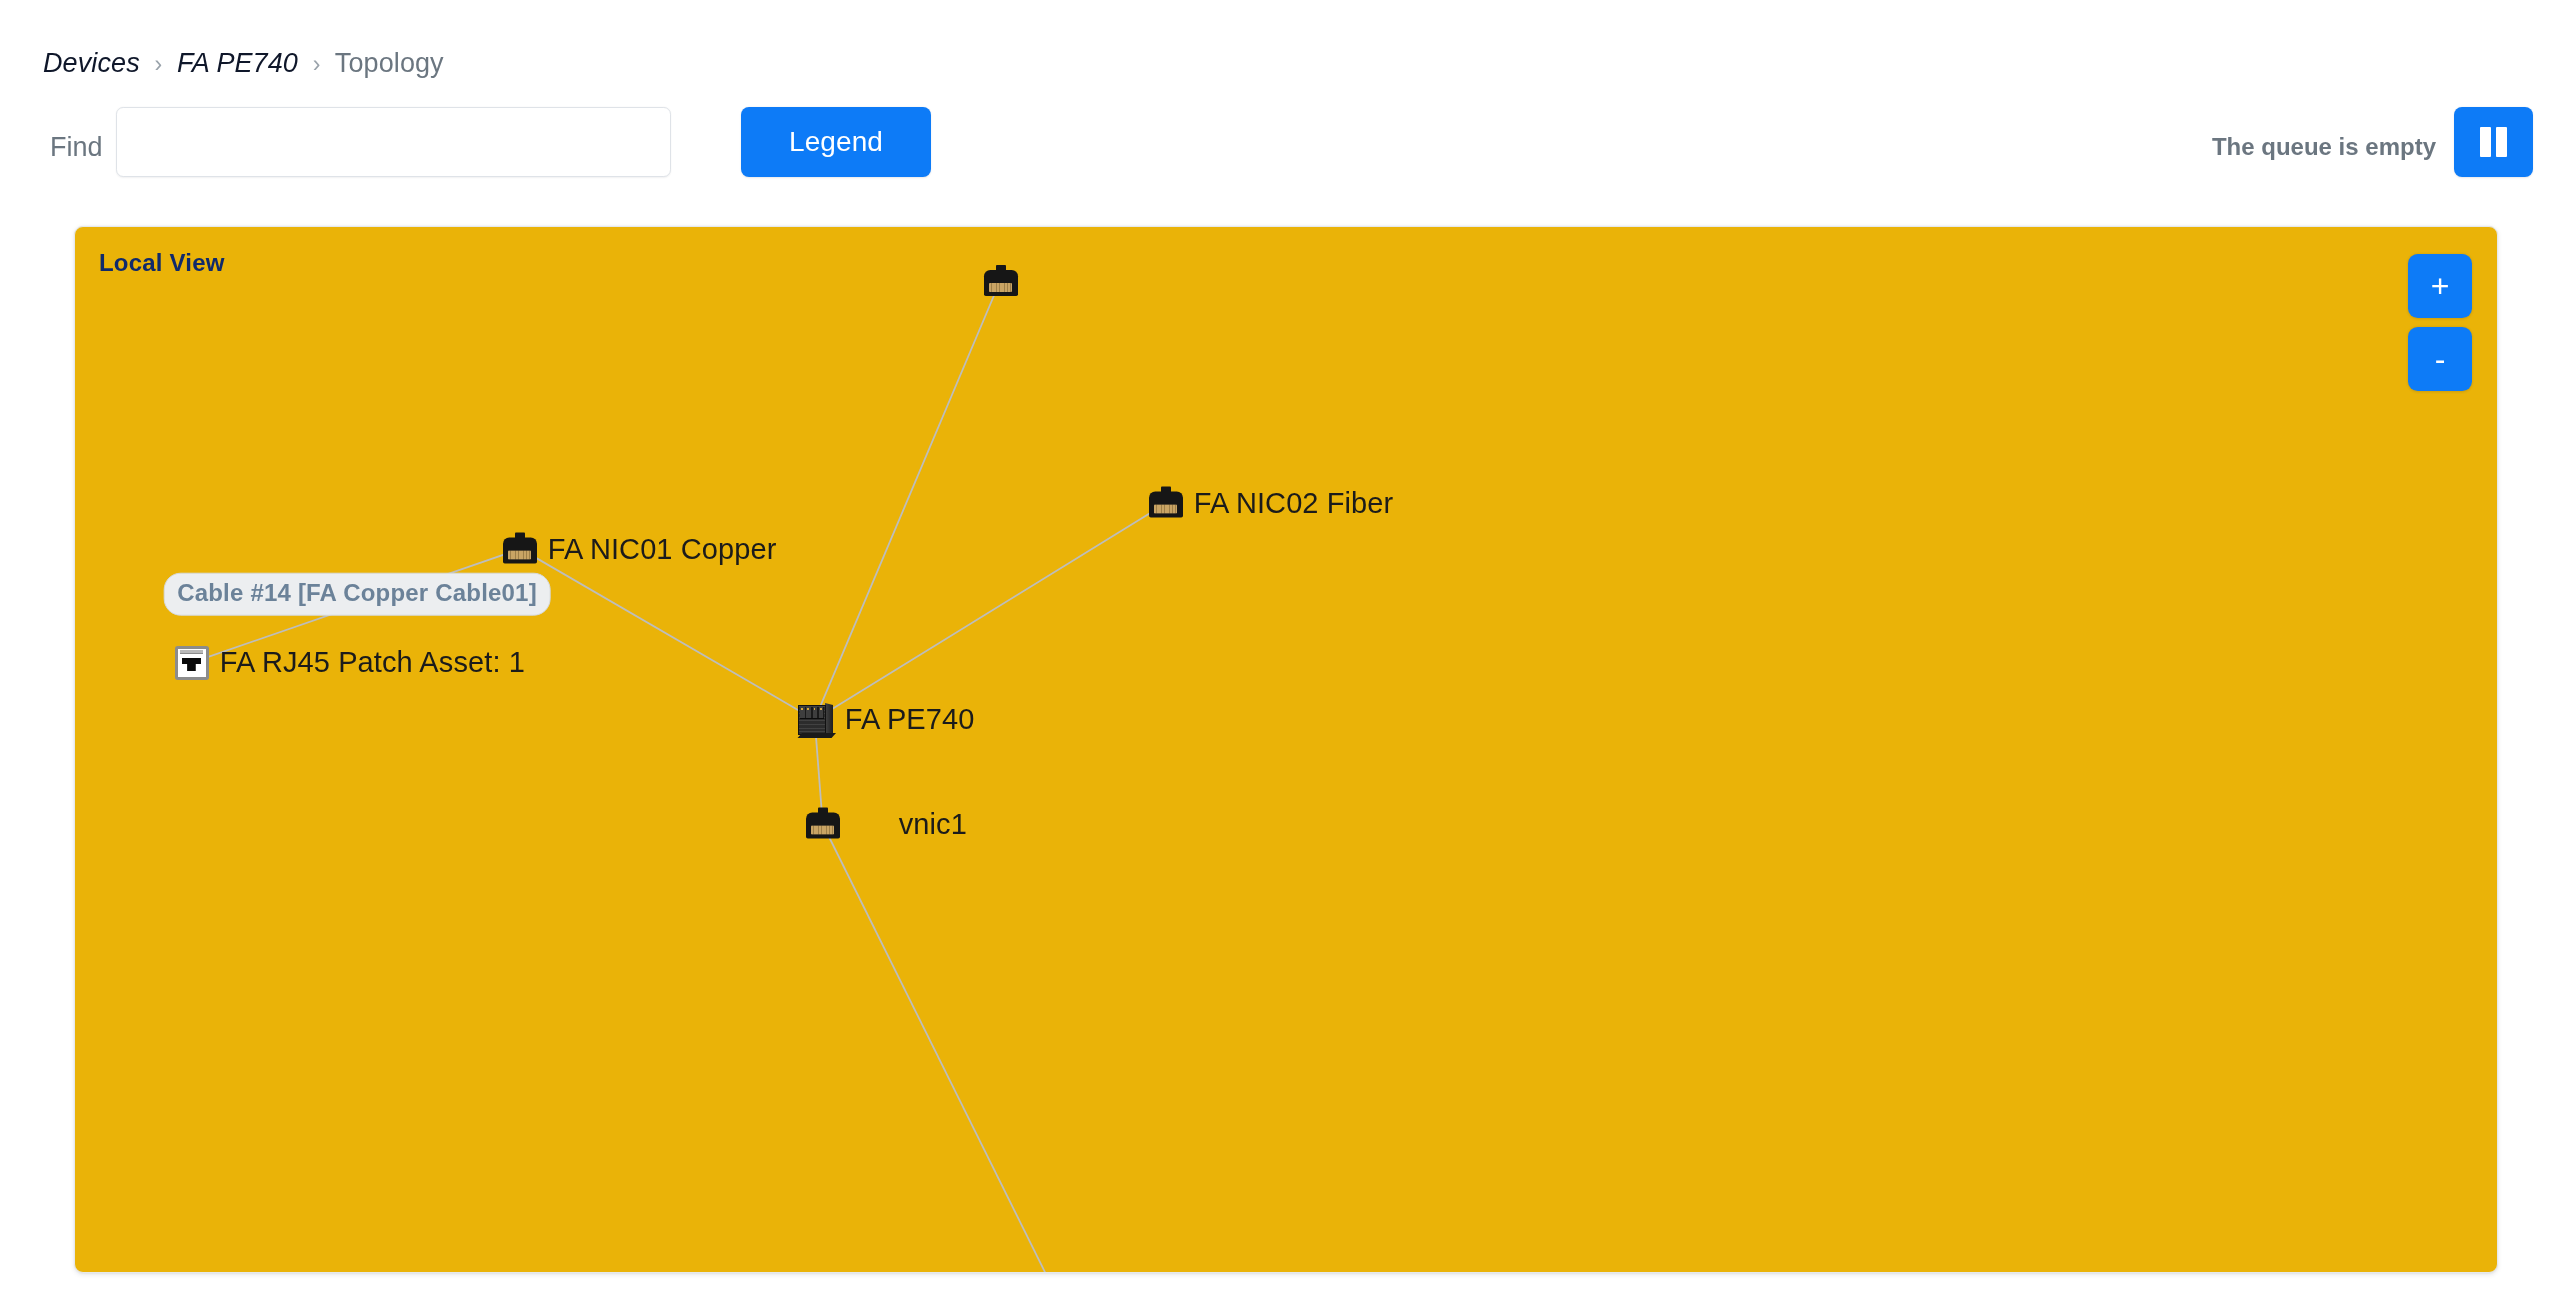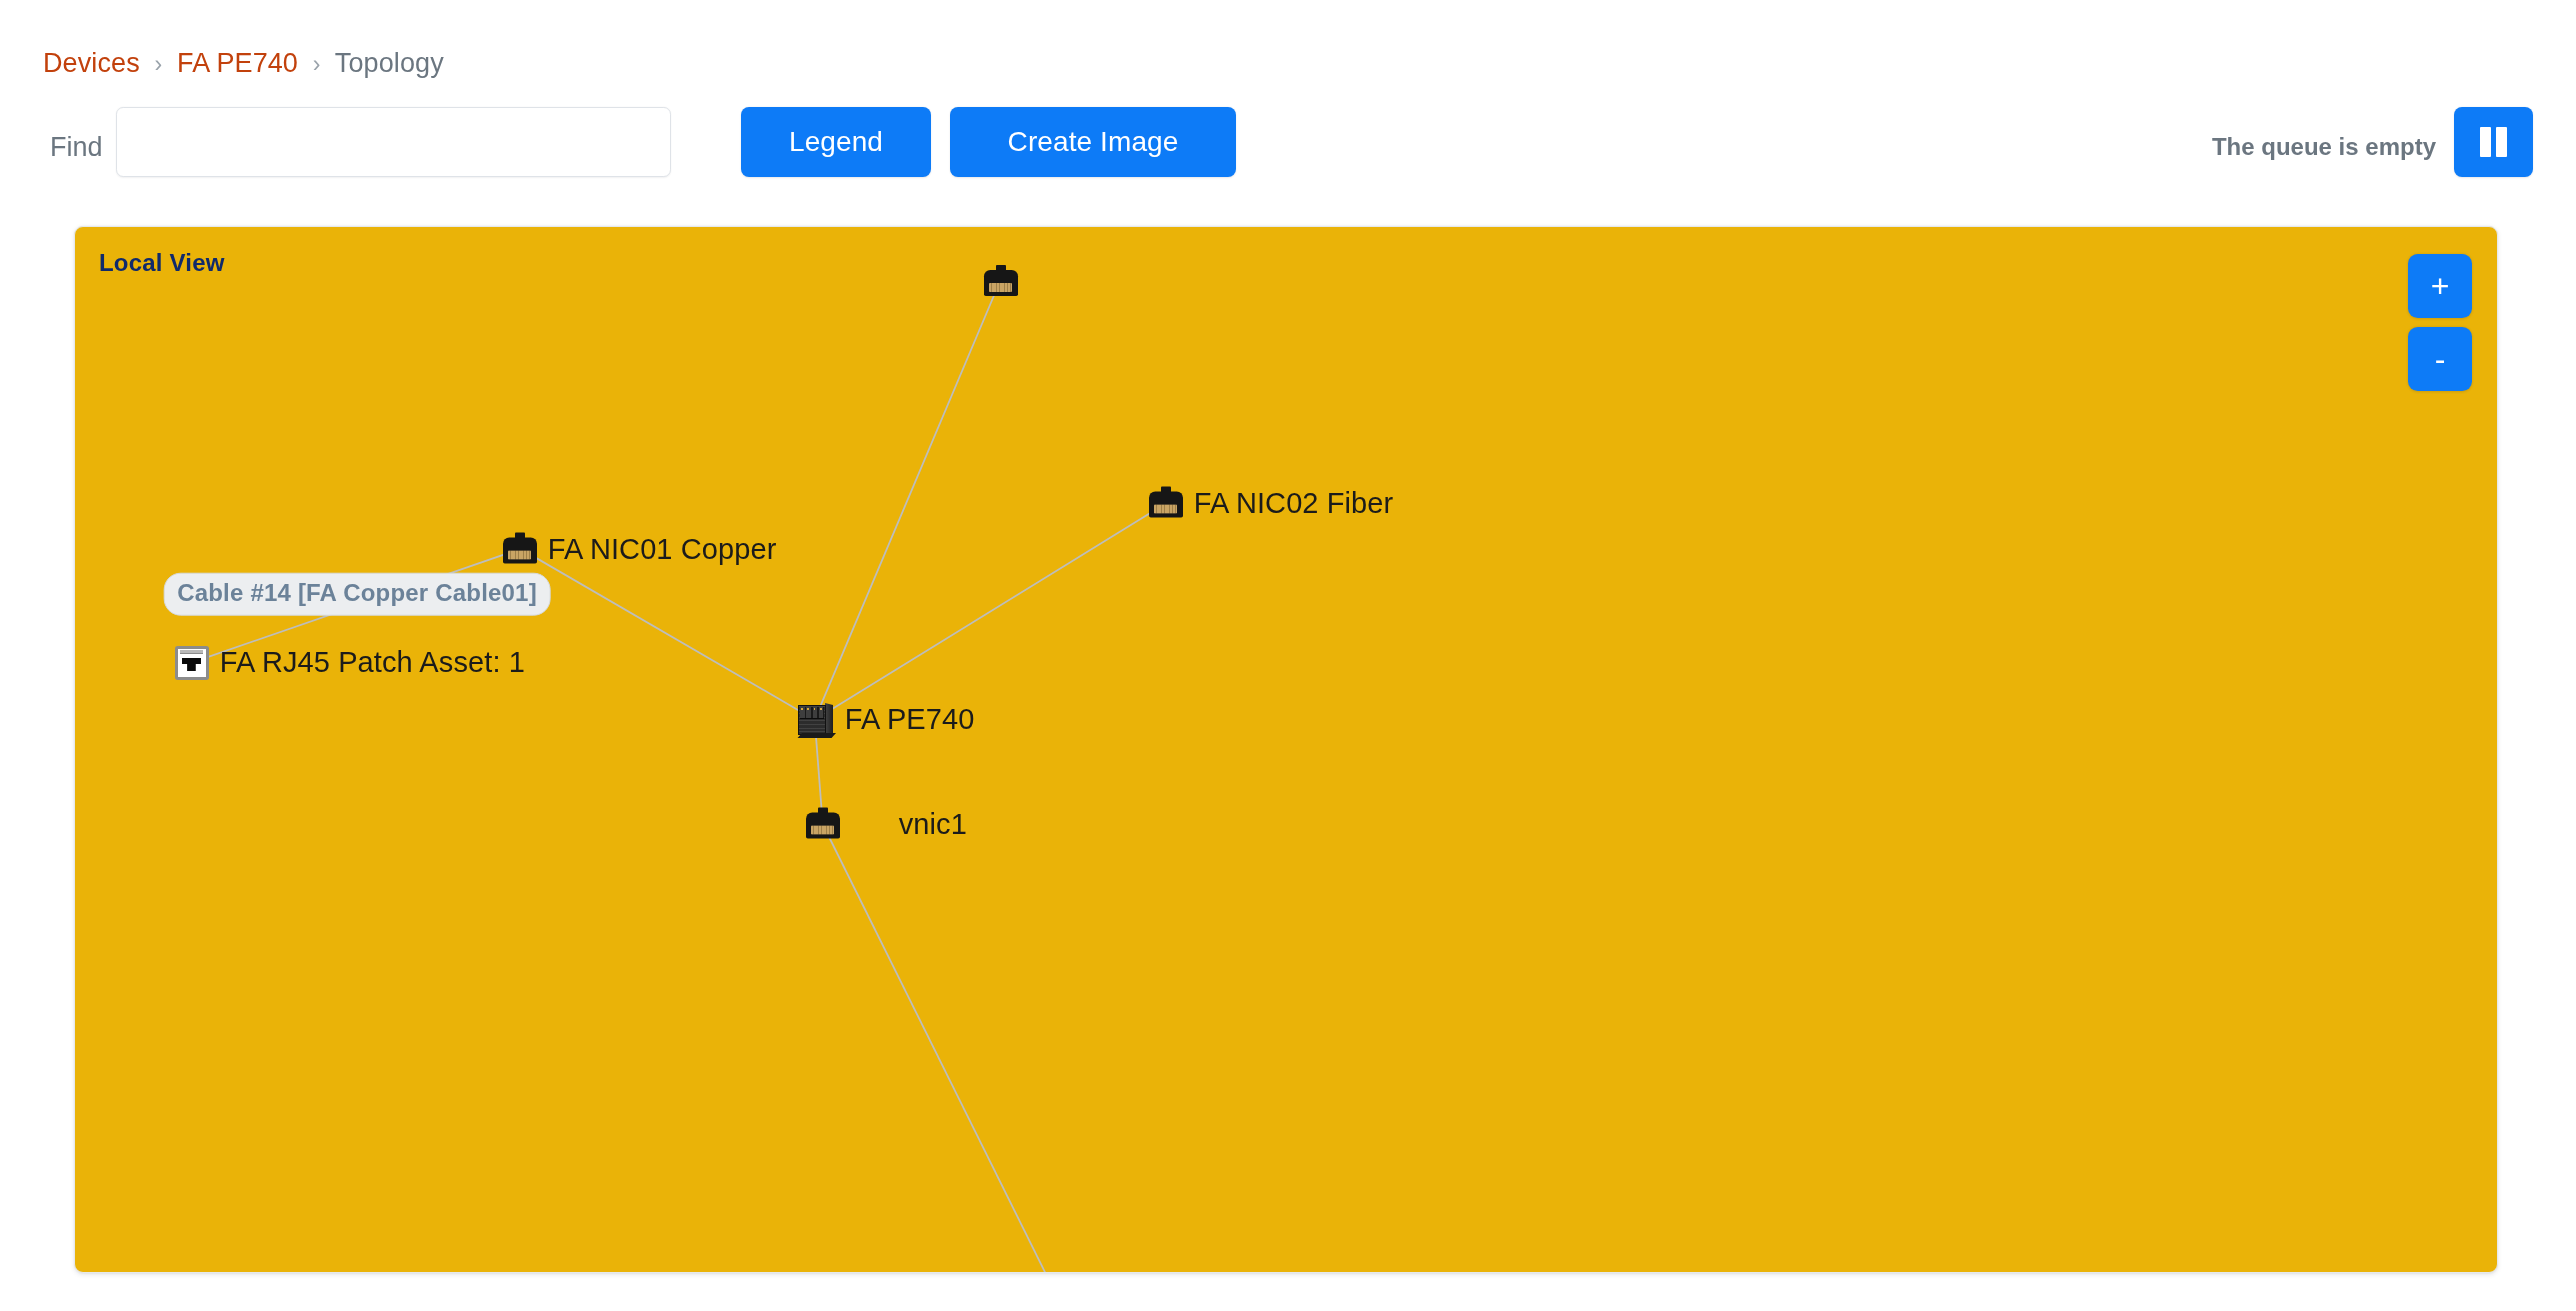--- a/index.html
+++ b/index.html
@@ -25,23 +25,24 @@
   .breadcrumb {
     position: absolute;
     left: 43px;
     top: 47px;
     font-size: 27px;
     line-height: 32px;
     white-space: nowrap;
     letter-spacing: 0.1px;
   }
   .crumb-link {
-    color: #c2410c;
+    color: #0f172a;
     text-decoration: none;
     cursor: pointer;
+    font-style: italic;
   }
   .crumb-sep {
     color: #9aa3ab;
     margin: 0 7.2px;
     font-size: 23px;
   }
   .crumb-current {
     color: #6b7680;
   }
 
@@ -354,21 +355,20 @@
     <span class="crumb-link">FA PE740</span>
     <span class="crumb-sep">›</span>
     <span class="crumb-current">Topology</span>
   </div>
 
   <div class="toolbar">
     <span class="find-label">Find</span>
     <input class="find-input" type="text" placeholder="" style="">
 
     <button class="btn-primary" id="btn-legend">Legend</button>
-    <button class="btn-primary" id="btn-create">Create Image</button>
 
     <span class="queue-text">The queue is empty</span>
     <button class="queue-btn">
       <span class="bar"></span>
       <span class="bar"></span>
     </button>
   </div>
 
   <div class="canvas-card">
     <div class="view-title">Local View</div>

